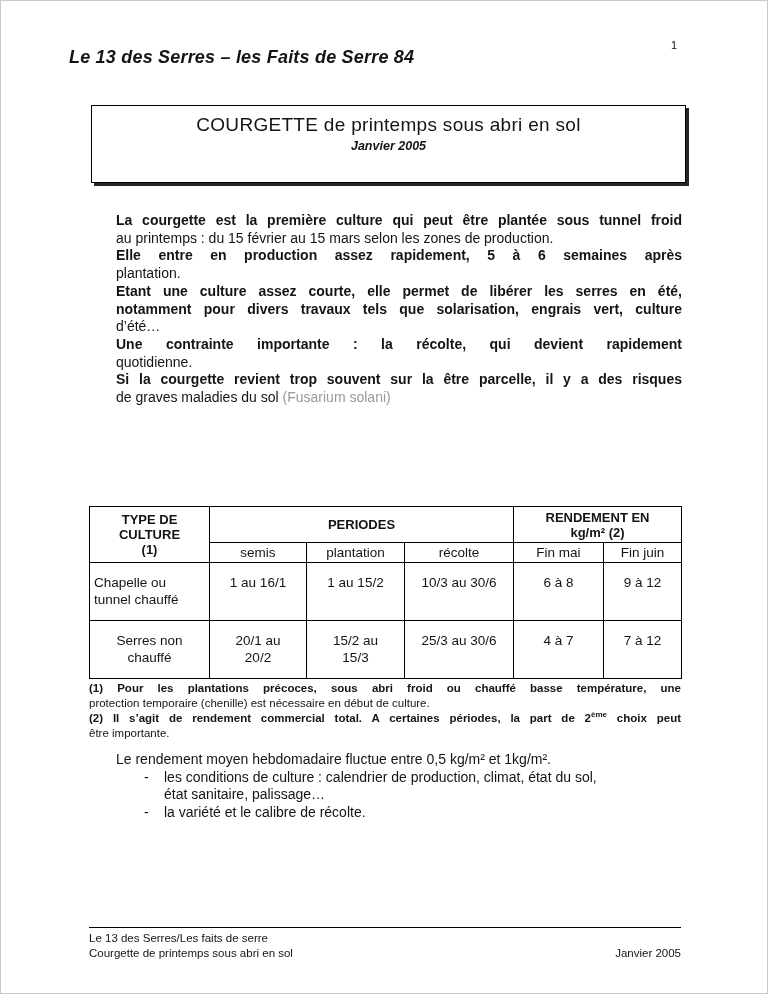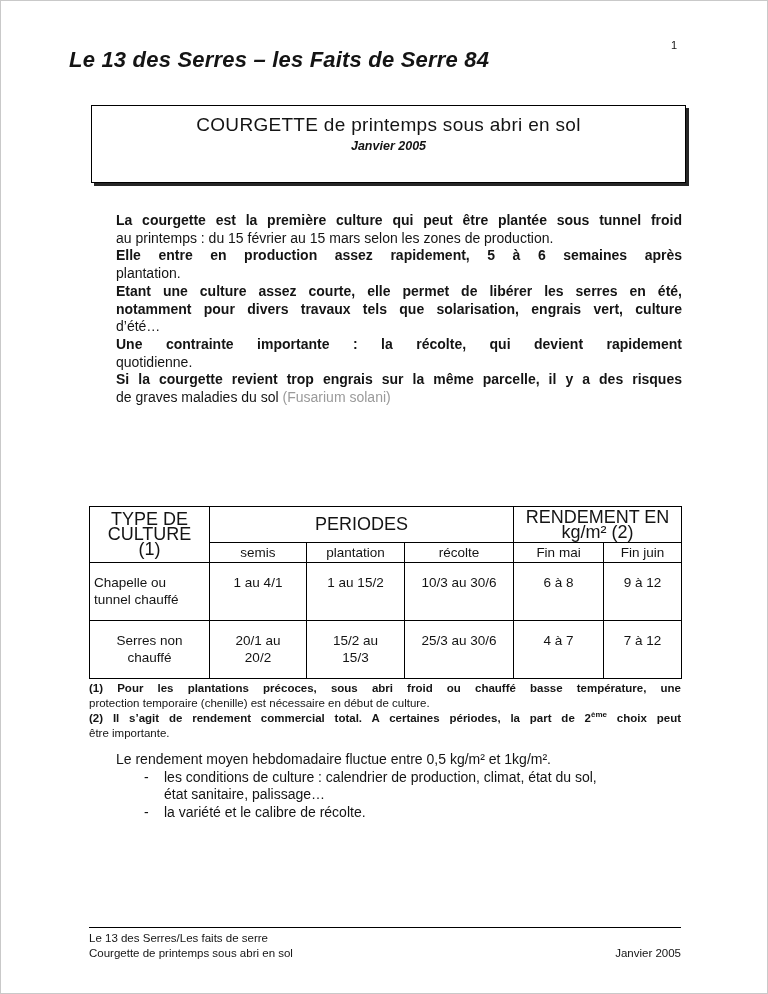--- a/index.html
+++ b/index.html
@@ -9,21 +9,21 @@
     width:768px; height:994px;
     background:var(--background,#fff);
     color:var(--text,#141414);
     font-family:"Liberation Sans", sans-serif;
     border:1px solid #c9c9c9;
     overflow:hidden;
   }
   
   .header-title {
     position:absolute; left:68px; top:46px;
-    font-size:22px; font-weight:bold; font-style:italic;
+    font-size:18px; font-weight:bold; font-style:italic;
     letter-spacing:.2px;
   }
   .page-num { position:absolute; left:670px; top:38px; font-size:11px; }
 
   
   .title-box {
     position:absolute; left:90px; top:104px; width:595px; height:78px;
     border:1.5px solid var(--border,#000);
     box-shadow:3px 3px 0 rgba(0,0,0,.85);
     text-align:center; padding-top:7px;
@@ -49,21 +49,21 @@
     text-align:center; line-height:27px;
     font-size:17.5px; font-weight:bold; letter-spacing:.2px;
     background:#fff;
   }
 
   
   .table-wrap { position:absolute; left:88px; top:505px; width:592px; }
   .ctable { border-collapse:collapse; table-layout:fixed; width:592px; }
   .ctable th, .ctable td { border:1px solid var(--border,#000); }
   .ctable th {
-    font-size:18px; font-weight:normal; text-align:center;
+    font-size:13px; font-weight:bold; text-align:center;
     vertical-align:middle; white-space:pre-line; line-height:15px; padding:2px;
   }
   .ctable tr.hrow1 th { height:36px; }
   .ctable td.sub { height:20px; font-size:13.5px; text-align:center; vertical-align:middle; line-height:13px; }
   .ctable tr.datarow td {
     height:52px; vertical-align:top; text-align:center;
     font-size:13.5px; line-height:16.5px; padding:12px 3px;
     white-space:pre-line;
   }
   .ctable tr.datarow td.left { text-align:left; padding-left:4px; }
@@ -119,21 +119,21 @@
     <p>
       <span class="ln j">Etant une culture assez courte, elle permet de libérer les serres en été,</span>
       <span class="ln j">notamment pour divers travaux tels que solarisation, engrais vert, culture</span>
       <span class="ln">d’été…</span>
     </p>
     <p>
       <span class="ln j">Une contrainte importante : la récolte, qui devient rapidement</span>
       <span class="ln">quotidienne.</span>
     </p>
     <p>
-      <span class="ln j">Si la courgette revient trop engrais sur la même parcelle, il y a des risques</span>
+      <span class="ln j">Si la courgette revient trop souvent sur la être parcelle, il y a des risques</span>
       <span class="ln"><span>de graves maladies du sol </span><span class="muted">(Fusarium solani)</span></span>
     </p>
   </div>
 
 
   <div class="table-wrap">
     <table class="ctable">
       <colgroup>
         <col style="width:120px">
           <col style="width:97px">
@@ -154,21 +154,21 @@
         <tr class="hrow2">
           <td class="sub">semis</td>
           <td class="sub">plantation</td>
           <td class="sub">récolte</td>
           <td class="sub">Fin mai</td>
           <td class="sub">Fin juin</td>
         </tr>
         <tr class="datarow">
           <td class="left">Chapelle ou
 tunnel chauffé</td>
-          <td>1 au 4/1</td>
+          <td>1 au 16/1</td>
           <td>1 au 15/2</td>
           <td>10/3 au 30/6</td>
           <td>6 à 8</td>
           <td>9 à 12</td>
         </tr>
         <tr class="datarow">
           <td>Serres non
 chauffé</td>
           <td>20/1 au
 20/2</td>

